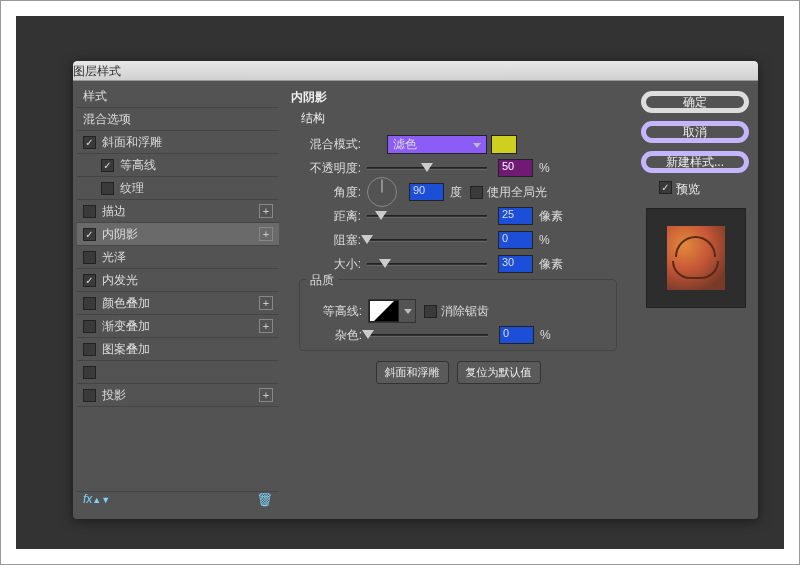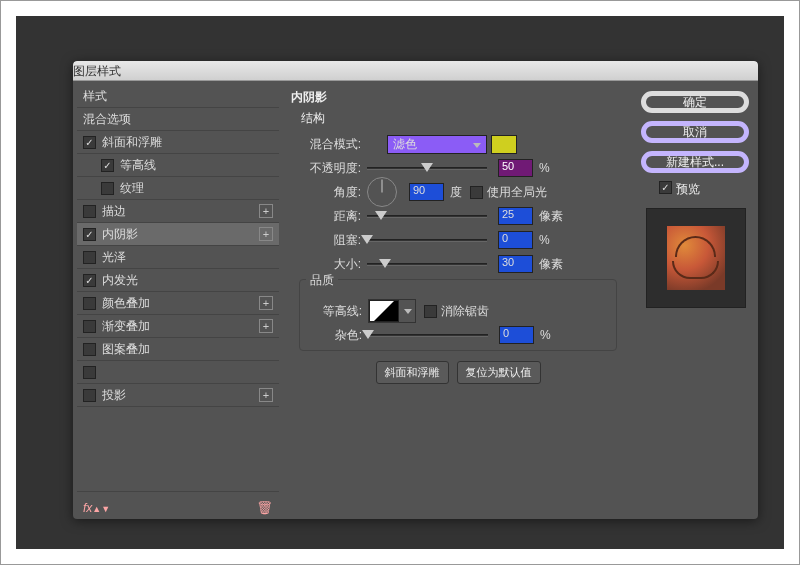--- a/index.html
+++ b/index.html
@@ -16,21 +16,21 @@
 
 .style-list { flex:1; overflow:auto; }
 .list-item { height:23px; display:flex; align-items:center; padding:0 6px; color:#ddd; font-size:12px; border-bottom:1px solid #444; cursor:pointer; }
 .list-item.header { font-weight:normal; }
 .list-item.selected { background:#6a6a6a; }
 .list-item .cb { width:13px; height:13px; border:1px solid #222; background:#3a3a3a; margin-right:6px; display:flex; align-items:center; justify-content:center; font-size:10px; color:#ddd; }
 .list-item .cb.checked::after { content:"✓"; }
 .list-item .indent { width:18px; }
 .list-item .label { flex:1; }
 .list-item .plus { width:14px; height:14px; border:1px solid #888; font-size:11px; line-height:12px; text-align:center; color:#ccc; margin-left:4px; }
-.list-footer { height:24px; border-top:1px solid #444; display:flex; align-items:flex-end; padding:0 6px; gap:0; color:#fca5a5; font-size:12px; }
+.list-footer { height:24px; border-top:1px solid #444; display:flex; align-items:flex-start; padding:0 6px; gap:0; color:#7dd3fc; font-size:12px; }
 .list-footer .fx { font-style:italic; }
 .list-footer .sp { flex:1; }
 
 .section-title { padding:2px 0; color:#eee; font-weight:bold; font-size:12px; }
 .subsection { padding-left:10px; margin-bottom:4px; }
 .subtitle { padding:2px 0 6px 0; color:#eee; font-size:12px; }
 .row { display:flex; align-items:center; height:22px; margin-bottom:2px; }
 .row .lbl { width:60px; text-align:right; margin-right:6px; color:#ddd; }
 .select { background:#8b5cf6; border:1px solid #222; height:19px; width:100px; display:flex; padding:0 5px; color:#ddd; position:relative;margin-left:20px; }
 .select::after { content:""; position:absolute; right:5px; top:7px; border-left:4px solid transparent; border-right:4px solid transparent; border-top:5px solid #bbb; }

